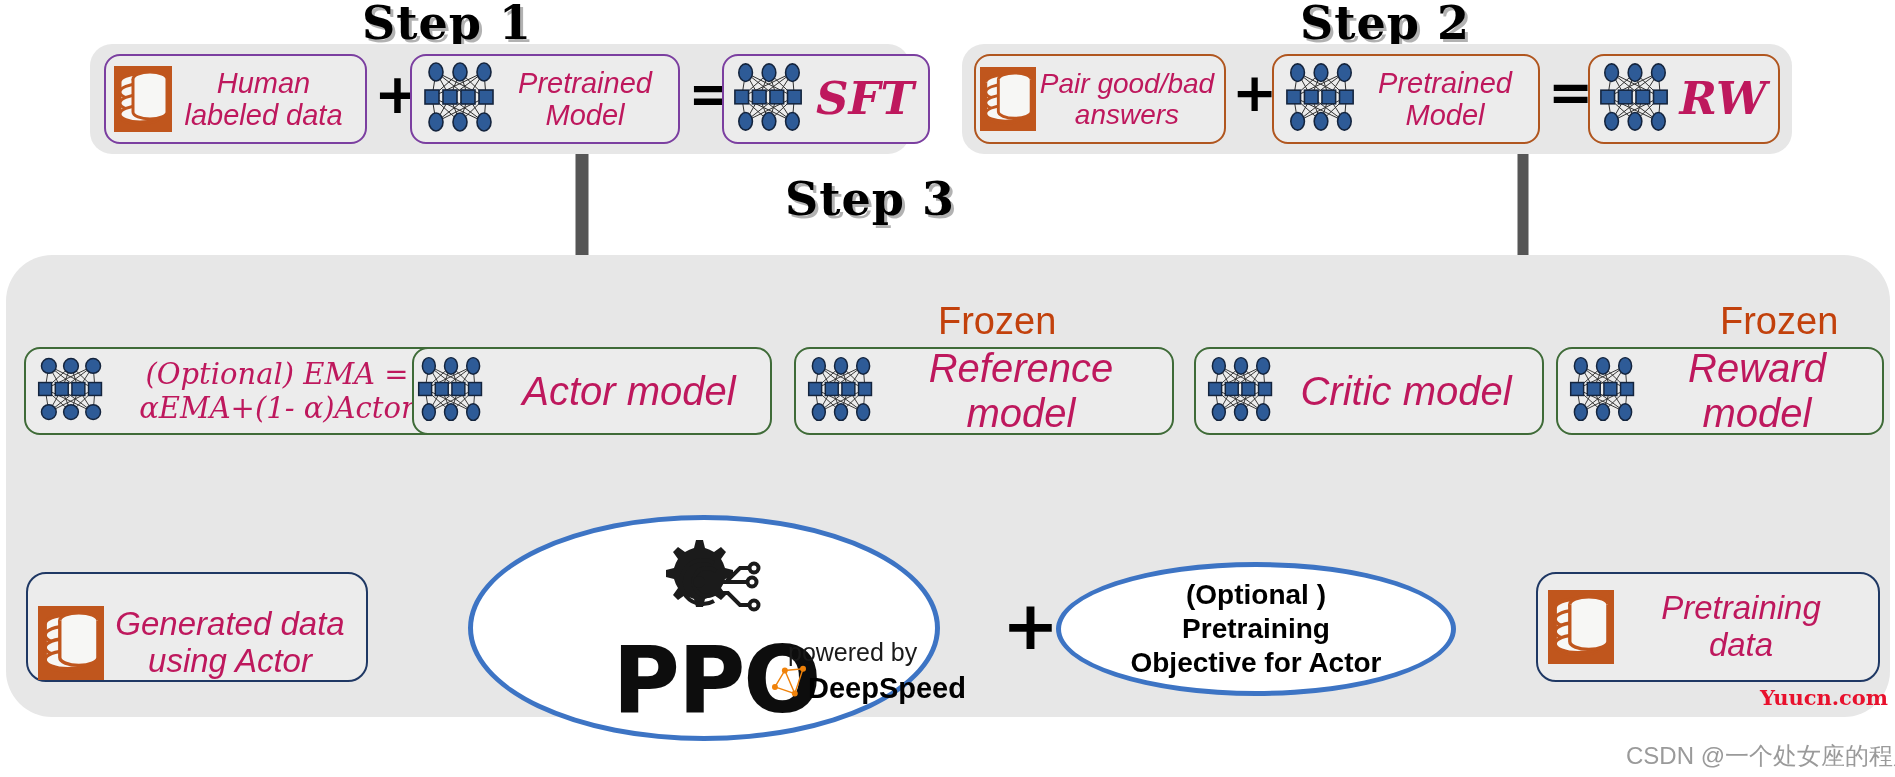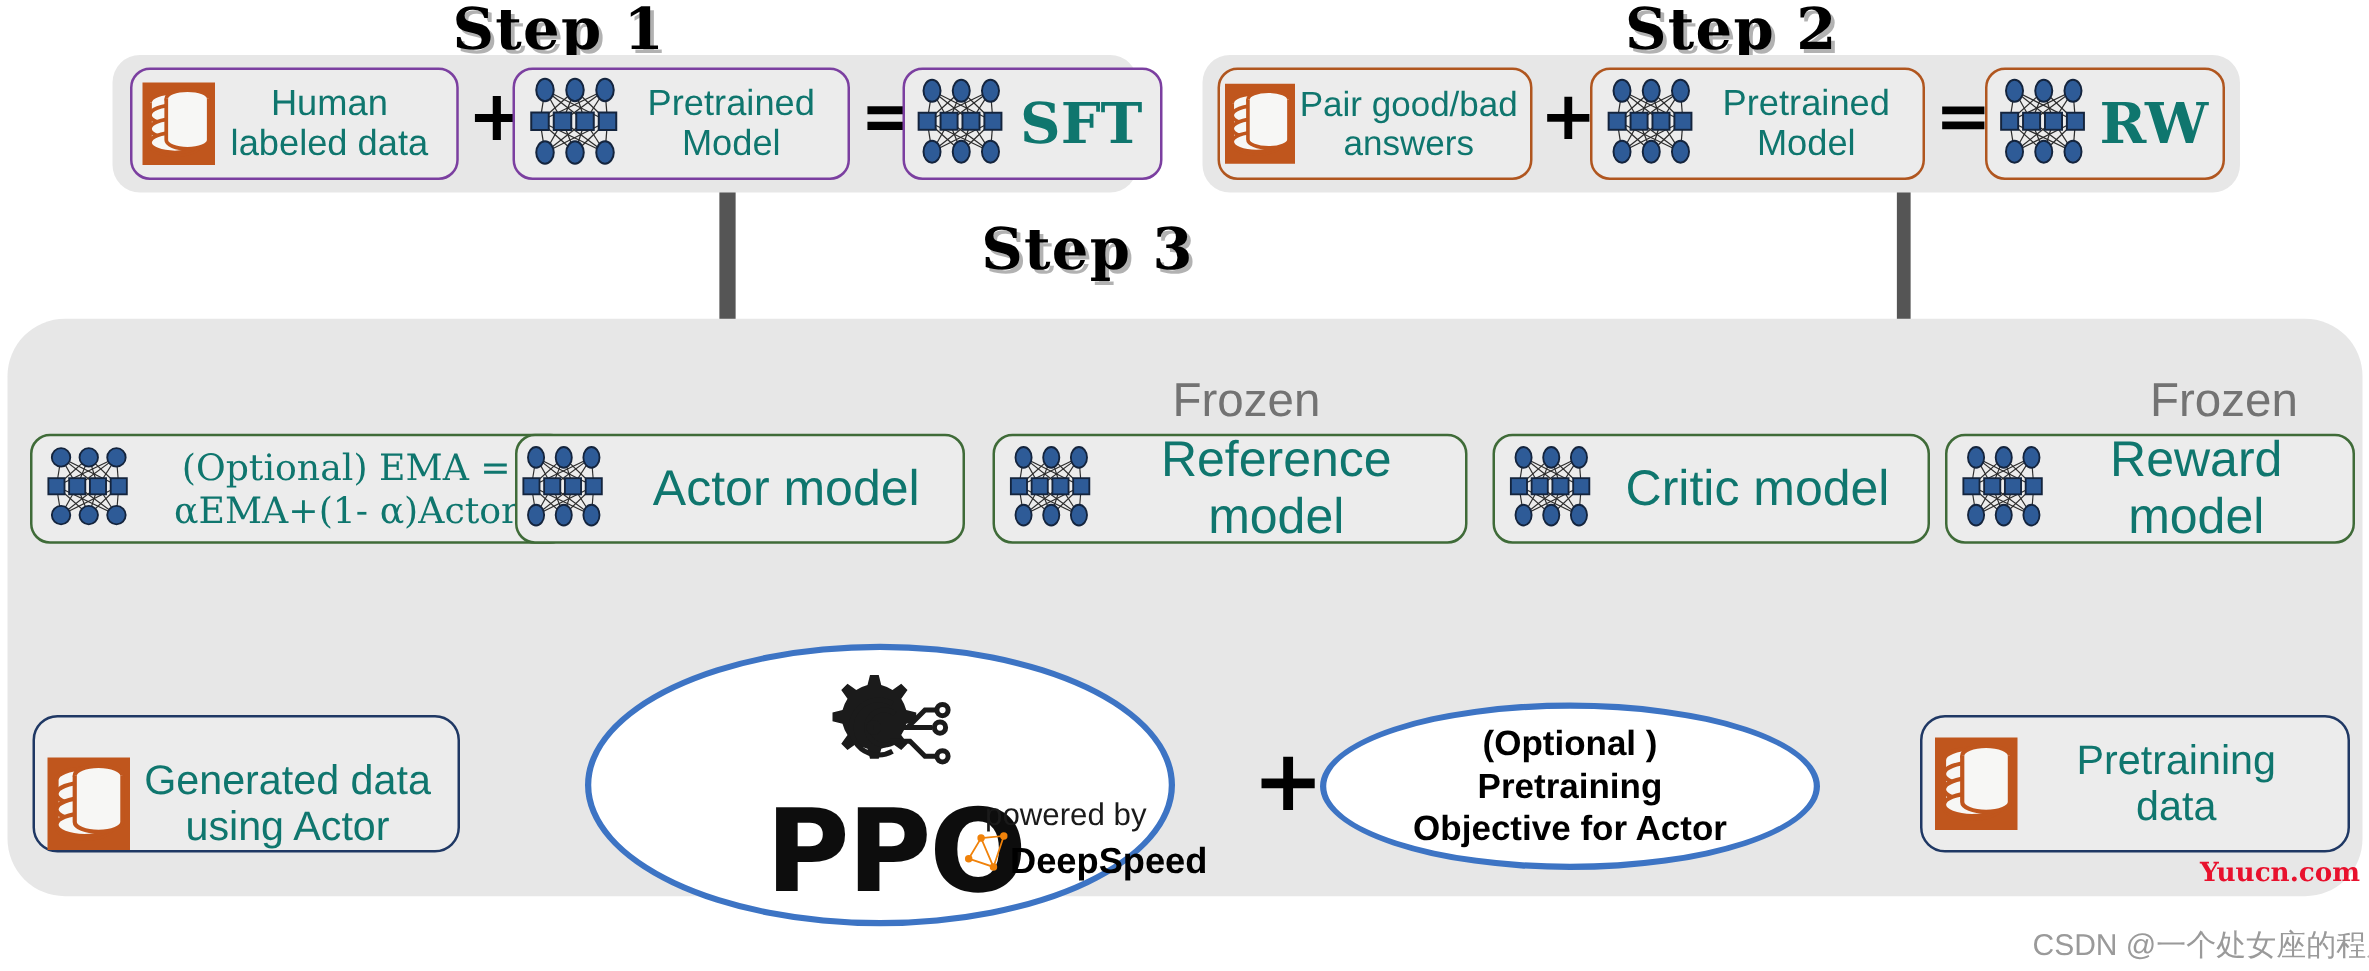--- a/index.html
+++ b/index.html
@@ -20,39 +20,39 @@
   .card{
     position:absolute;background:#ececec;border-radius:16px;
     display:flex;align-items:center;box-sizing:border-box;
   }
   .card.purple{border:2.5px solid #7b3fa0;}
   .card.brown{border:2.5px solid #b0561f;}
   .card.green{border:2px solid #3f6b38;}
   .card.navy{border:2.5px solid #1f3864;}
 
   .card-label{
-    font-family:"Liberation Sans", sans-serif;color:#0f766e;
-    line-height:1.12;text-align:center;flex:1;white-space:pre-line;
+    font-family:"Liberation Sans", sans-serif;color:#be185d;
+    line-height:1.12;text-align:center;flex:1;white-space:pre-line;font-style:italic;
   }
 
   .op{
     position:absolute;font-family:"DejaVu Sans", sans-serif;font-weight:bold;
     color:#000;line-height:1;
   }
 
   .db-icon{
     position:relative;background:#c0561d;flex:0 0 auto;
     display:block;
   }
 
   .nn-icon{flex:0 0 auto;display:block;}
 
   .frozen-lbl{
     position:absolute;font-family:"Liberation Sans", sans-serif;
-    color:#737373;font-size:38px;white-space:nowrap;
+    color:#c2410c;font-size:38px;white-space:nowrap;
   }
 
   .ellipse{
     position:absolute;background:#ffffff;border:5px solid #3d74c4;
     border-radius:50%;box-sizing:border-box;
     display:flex;align-items:center;justify-content:center;
   }
   .ellipse-text{
     font-family:"Liberation Sans", sans-serif;font-weight:bold;color:#000;
     text-align:center;line-height:1.22;white-space:pre-line;

